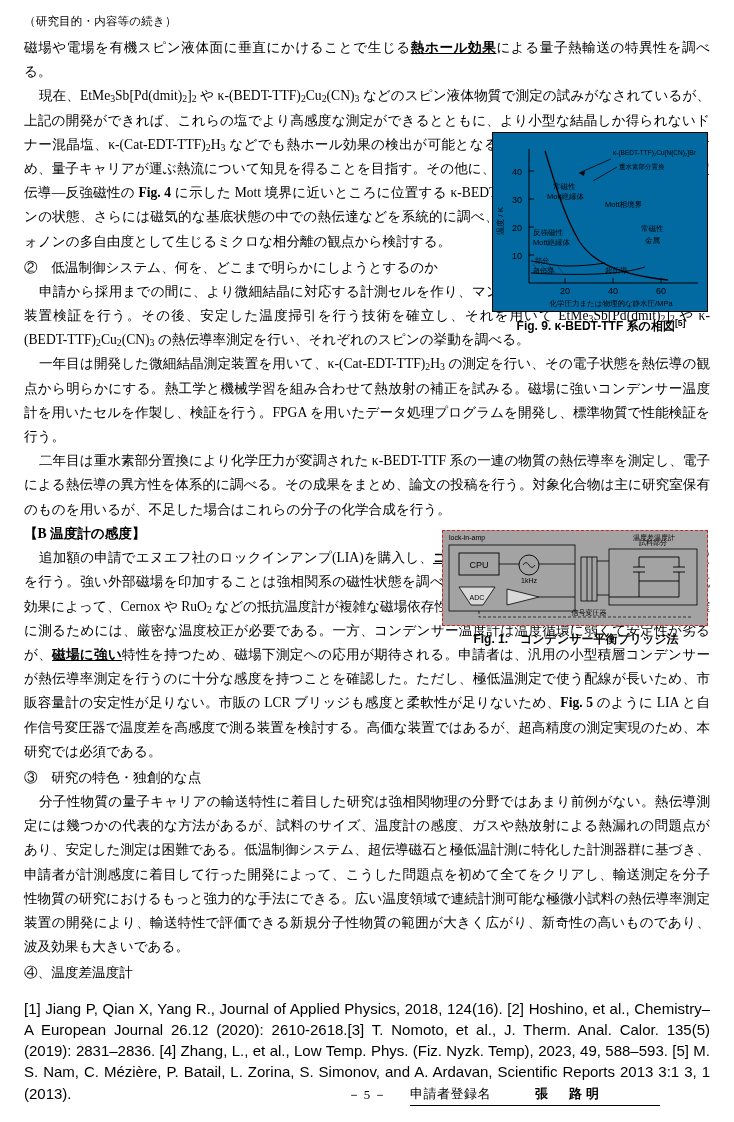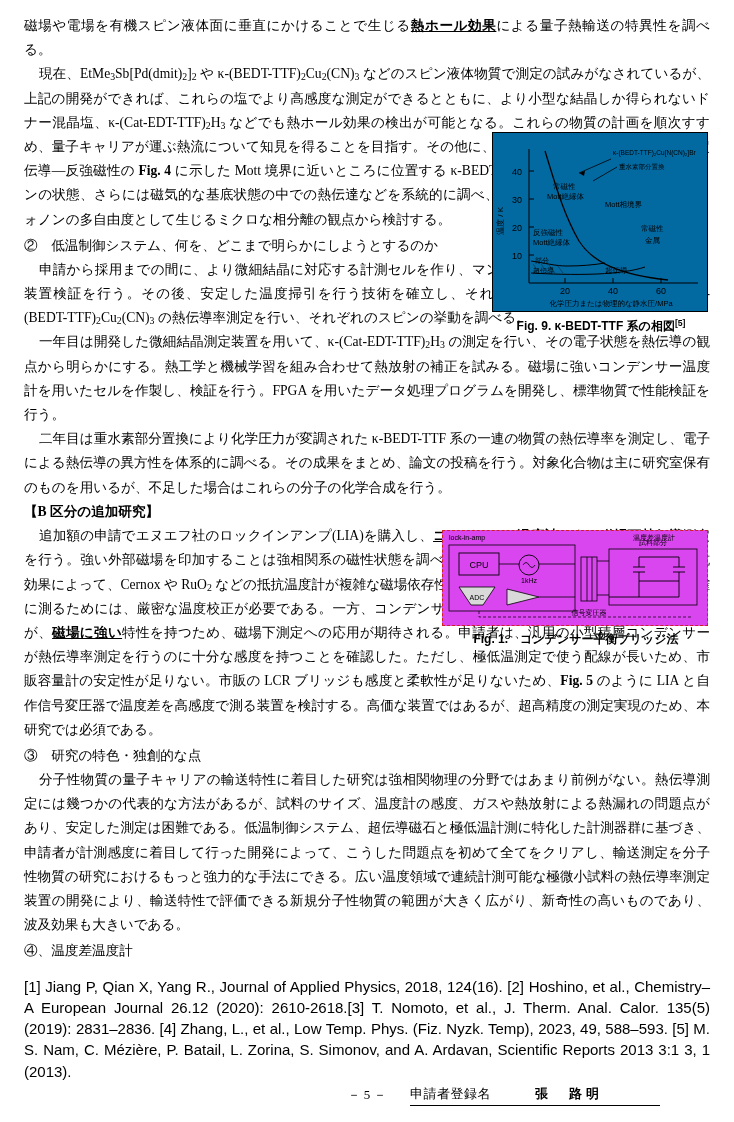--- a/index.html
+++ b/index.html
@@ -84,21 +84,21 @@
   .fig5 {
     position: absolute;
     right: 0px;
     top: 516px;
     width: 268px;
   }
   .fig5 .frame {
     width: 266px;
     height: 96px;
     border: 1px dashed #d02020;
-    background: #d946ef;
+    background: #a3a3a3;
     position: relative;
     box-sizing: border-box;
   }
   .refs {
     font-size: 15px;
     line-height: 1.42;
     text-align: justify;
     font-family: Liberation Sans, sans-serif;
     margin-top: 12px;
   }
@@ -125,20 +125,21 @@
   }
   .footer .name-box .label { letter-spacing: 0.5px; }
   .footer .name-box .val { margin-left: 44px; letter-spacing: 4px; font-weight: bold; }
 </style>
 </head>
 <body>
 
 <div class="page">
   <div class="content">
 
+    <div class="hdr-note">（研究目的・内容等の続き）</div>
 
     <div class="fig4">
       <div class="frame">
         <svg width="214" height="178" viewBox="0 0 214 178">
 
           <line x1="36" y1="150" x2="205" y2="150" stroke="#000" stroke-width="1"></line>
           <line x1="36" y1="150" x2="36" y2="16" stroke="#000" stroke-width="1"></line>
 
           <g stroke="#000" stroke-width="1">
             <line x1="36" y1="38" x2="41" y2="38"></line>
@@ -254,21 +255,21 @@
     <p class="indent">現在、EtMe<sub>3</sub>Sb[Pd(dmit)<sub>2</sub>]<sub>2</sub> や κ-(BEDT-TTF)<sub>2</sub>Cu<sub>2</sub>(CN)<sub>3</sub> などのスピン液体物質で測定の試みがなされているが、上記の開発ができれば、これらの塩でより高感度な測定ができるとともに、より小型な結晶しか得られないドナー混晶塩、κ-(Cat-EDT-TTF)<sub>2</sub>H<sub>3</sub> などでも熱ホール効果の検出が可能となる。これらの物質の計画を順次すすめ、量子キャリアが運ぶ熱流について知見を得ることを目指す。その他に、κ-(BEDT-TTF)<sub>2</sub>Cu[N(CN)<sub>2</sub>]Br など超伝導―反強磁性の <b>Fig. 4</b> に示した Mott 境界に近いところに位置する κ-BEDT-TTF の塩の中で電子状態やフォノンの状態、さらには磁気的な基底状態の中での熱伝達などを系統的に調べ、Mott 境界付近の電荷、スピン、フォノンの多自由度として生じるミクロな相分離の観点から検討する。</p>
 
     <div class="sec-head">②　低温制御システム、何を、どこまで明らかにしようとするのか</div>
 
     <p class="indent">申請から採用までの間に、より微細結晶に対応する計測セルを作り、マンガニン線などの標準試料を用いて装置検証を行う。その後、安定した温度掃引を行う技術を確立し、それを用いて EtMe<sub>3</sub>Sb[Pd(dmit)<sub>2</sub>]<sub>2</sub> や κ-(BEDT-TTF)<sub>2</sub>Cu<sub>2</sub>(CN)<sub>3</sub> の熱伝導率測定を行い、それぞれのスピンの挙動を調べる。</p>
 
     <p class="indent">一年目は開発した微細結晶測定装置を用いて、κ-(Cat-EDT-TTF)<sub>2</sub>H<sub>3</sub> の測定を行い、その電子状態を熱伝導の観点から明らかにする。熱工学と機械学習を組み合わせて熱放射の補正を試みる。磁場に強いコンデンサー温度計を用いたセルを作製し、検証を行う。FPGA を用いたデータ処理プログラムを開発し、標準物質で性能検証を行う。</p>
 
     <p class="indent">二年目は重水素部分置換により化学圧力が変調された κ-BEDT-TTF 系の一連の物質の熱伝導率を測定し、電子による熱伝導の異方性を体系的に調べる。その成果をまとめ、論文の投稿を行う。対象化合物は主に研究室保有のものを用いるが、不足した場合はこれらの分子の化学合成を行う。</p>
 
-    <div class="bracket-head">【B 区分の追加研究】</div>
+    <div class="bracket-head">【B 温度計の感度】</div>
 
     <p class="indent">追加額の申請でエヌエフ社のロックインアンプ(LIA)を購入し、<span class="ul bold">コンデンサー温度計による磁場下熱伝導</span>測定を行う。強い外部磁場を印加することは強相関系の磁性状態を調べる強力的な手法である。しかし、磁気抵抗効果によって、Cernox や RuO<sub>2</sub> などの抵抗温度計が複雑な磁場依存性を示すことが知られており、磁場下で正確に測るためには、厳密な温度校正が必要である。一方、コンデンサー温度計は温度循環に弱くて安定性が劣るが、<span class="ul bold">磁場に強い</span>特性を持つため、磁場下測定への応用が期待される。申請者は、汎用の小型積層コンデンサーが熱伝導率測定を行うのに十分な感度を持つことを確認した。ただし、極低温測定で使う配線が長いため、市販容量計の安定性が足りない。市販の LCR ブリッジも感度と柔軟性が足りないため、<b>Fig. 5</b> のように LIA と自作信号変圧器で温度差を高感度で測る装置を検討する。高価な装置ではあるが、超高精度の測定実現のため、本研究では必須である。</p>
 
     <div class="sec-head">③　研究の特色・独創的な点</div>
 
     <p class="indent">分子性物質の量子キャリアの輸送特性に着目した研究は強相関物理の分野ではあまり前例がない。熱伝導測定には幾つかの代表的な方法があるが、試料のサイズ、温度計の感度、ガスや熱放射による熱漏れの問題点があり、安定した測定は困難である。低温制御システム、超伝導磁石と極低温計測に特化した計測器群に基づき、申請者が計測感度に着目して行った開発によって、こうした問題点を初めて全てをクリアし、輸送測定を分子性物質の研究におけるもっと強力的な手法にできる。広い温度領域で連続計測可能な極微小試料の熱伝導率測定装置の開発により、輸送特性で評価できる新規分子性物質の範囲が大きく広がり、新奇性の高いものであり、波及効果も大きいである。</p>
 
     <div class="sec-head">④、温度差温度計</div>
 
     <div class="refs">[1] Jiang P, Qian X, Yang R., Journal of Applied Physics, 2018, 124(16). [2] Hoshino, et al., Chemistry–A European Journal 26.12 (2020): 2610-2618.[3] T. Nomoto, et al., J. Therm. Anal. Calor. 135(5) (2019): 2831–2836. [4] Zhang, L., et al., Low Temp. Phys. (Fiz. Nyzk. Temp), 2023, 49, 588–593. [5] M. S. Nam, C. Mézière, P. Batail, L. Zorina, S. Simonov, and A. Ardavan, Scientific Reports 2013 3:1 3, 1 (2013).</div>

